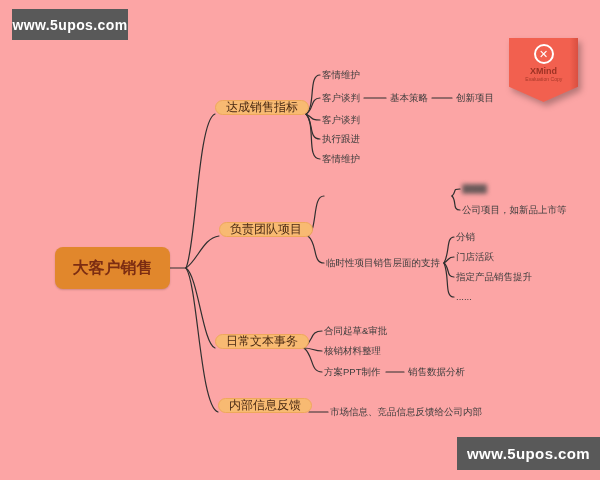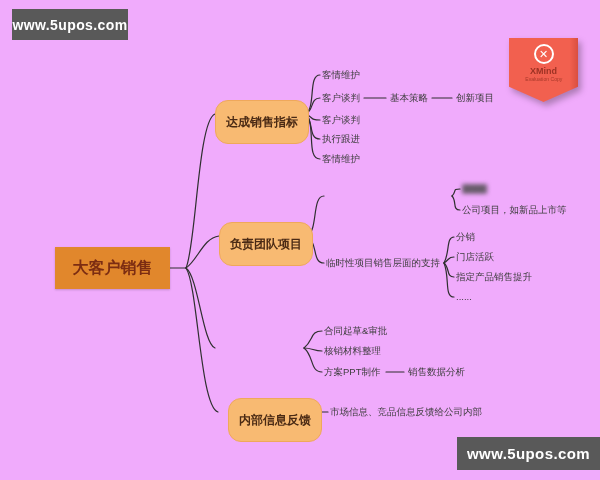--- a/index.html
+++ b/index.html
@@ -1,37 +1,37 @@
 <!DOCTYPE html>
 <html><head>
 <meta charset="utf-8">
 <style>
   html,body{margin:0;padding:0;background:#ffffff;}
   #stage{
-    position:relative;width:600px;height:480px;overflow:hidden;background:#f0abfc;
+    position:relative;width:600px;height:480px;overflow:hidden;background:#fca5a5;
     font-family:"Liberation Sans","DejaVu Sans",sans-serif;
   }
   svg.connectors{position:absolute;left:0;top:0;z-index:1;}
   .wm{
     position:absolute;background:#595959;color:#ffffff;font-weight:bold;
     display:flex;align-items:center;justify-content:center;letter-spacing:.4px;z-index:5;
   }
   .wm-tl{left:12px;top:9px;width:116px;height:31px;font-size:14px;}
   .wm-br{left:457px;top:437px;width:143px;height:33px;font-size:15px;}
   .root{
     position:absolute;left:55px;top:247px;width:115px;height:42px;z-index:2;
-    background:#e1872c;border-radius:0;display:flex;align-items:center;justify-content:center;
+    background:#e1872c;border-radius:8px;display:flex;align-items:center;justify-content:center;
     color:#7c2d12;font-weight:bold;font-size:16px;box-shadow:0 1px 2px rgba(0,0,0,.18);
     white-space:nowrap;
   }
   .branch{
     position:absolute;z-index:2;background:#f8ba72;border:1px solid #efa85b;border-radius:13px;
-    min-width:88px;height:44px;box-sizing:border-box;padding:0 10px;
+    min-width:88px;height:15px;box-sizing:border-box;padding:0 10px;
     display:flex;align-items:center;justify-content:center;
-    color:#4a2a14;font-weight:bold;font-size:12px;white-space:nowrap;
+    color:#4a2a14;font-weight:normal;font-size:12px;white-space:nowrap;
   }
   .leaf{
     position:absolute;z-index:2;transform:translateY(-50%);
     font-size:9.5px;color:#3d3d3d;white-space:nowrap;line-height:1.1;
   }
   .redacted{
     filter:blur(2px);font-size:8px;letter-spacing:-1px;color:#4a4a4a;font-weight:bold;
   }
   .ribbon-wrap{
     position:absolute;left:509px;top:38px;width:69px;height:64px;z-index:4;
@@ -99,21 +99,22 @@
       <div class="ribbon-logo">✕</div>
       <div class="ribbon-title">XMind</div>
       <div class="ribbon-subtitle">Evaluation Copy</div>
     </div>
   </div>
 
   <div class="root">大客户销售</div>
 
   <div class="branch" style="left:215px;top:100px">达成销售指标</div>
   <div class="branch" style="left:219px;top:222px">负责团队项目</div>
-  <div class="branch" style="left:228px;top:398px">内部信息反馈</div>
+  <div class="branch" style="left:215px;top:334px">日常文本事务</div>
+  <div class="branch" style="left:218px;top:398px">内部信息反馈</div>
 
   <div class="leaf" style="left:322px;top:75px">客情维护</div>
   <div class="leaf" style="left:322px;top:98px">客户谈判</div>
   <div class="leaf" style="left:390px;top:98px">基本策略</div>
   <div class="leaf" style="left:456px;top:98px">创新项目</div>
   <div class="leaf" style="left:322px;top:120px">客户谈判</div>
   <div class="leaf" style="left:322px;top:139px">执行跟进</div>
   <div class="leaf" style="left:322px;top:159px">客情维护</div>
 
   <div class="leaf redacted" style="left:462px;top:189px">▓▓▓▓▓</div>

